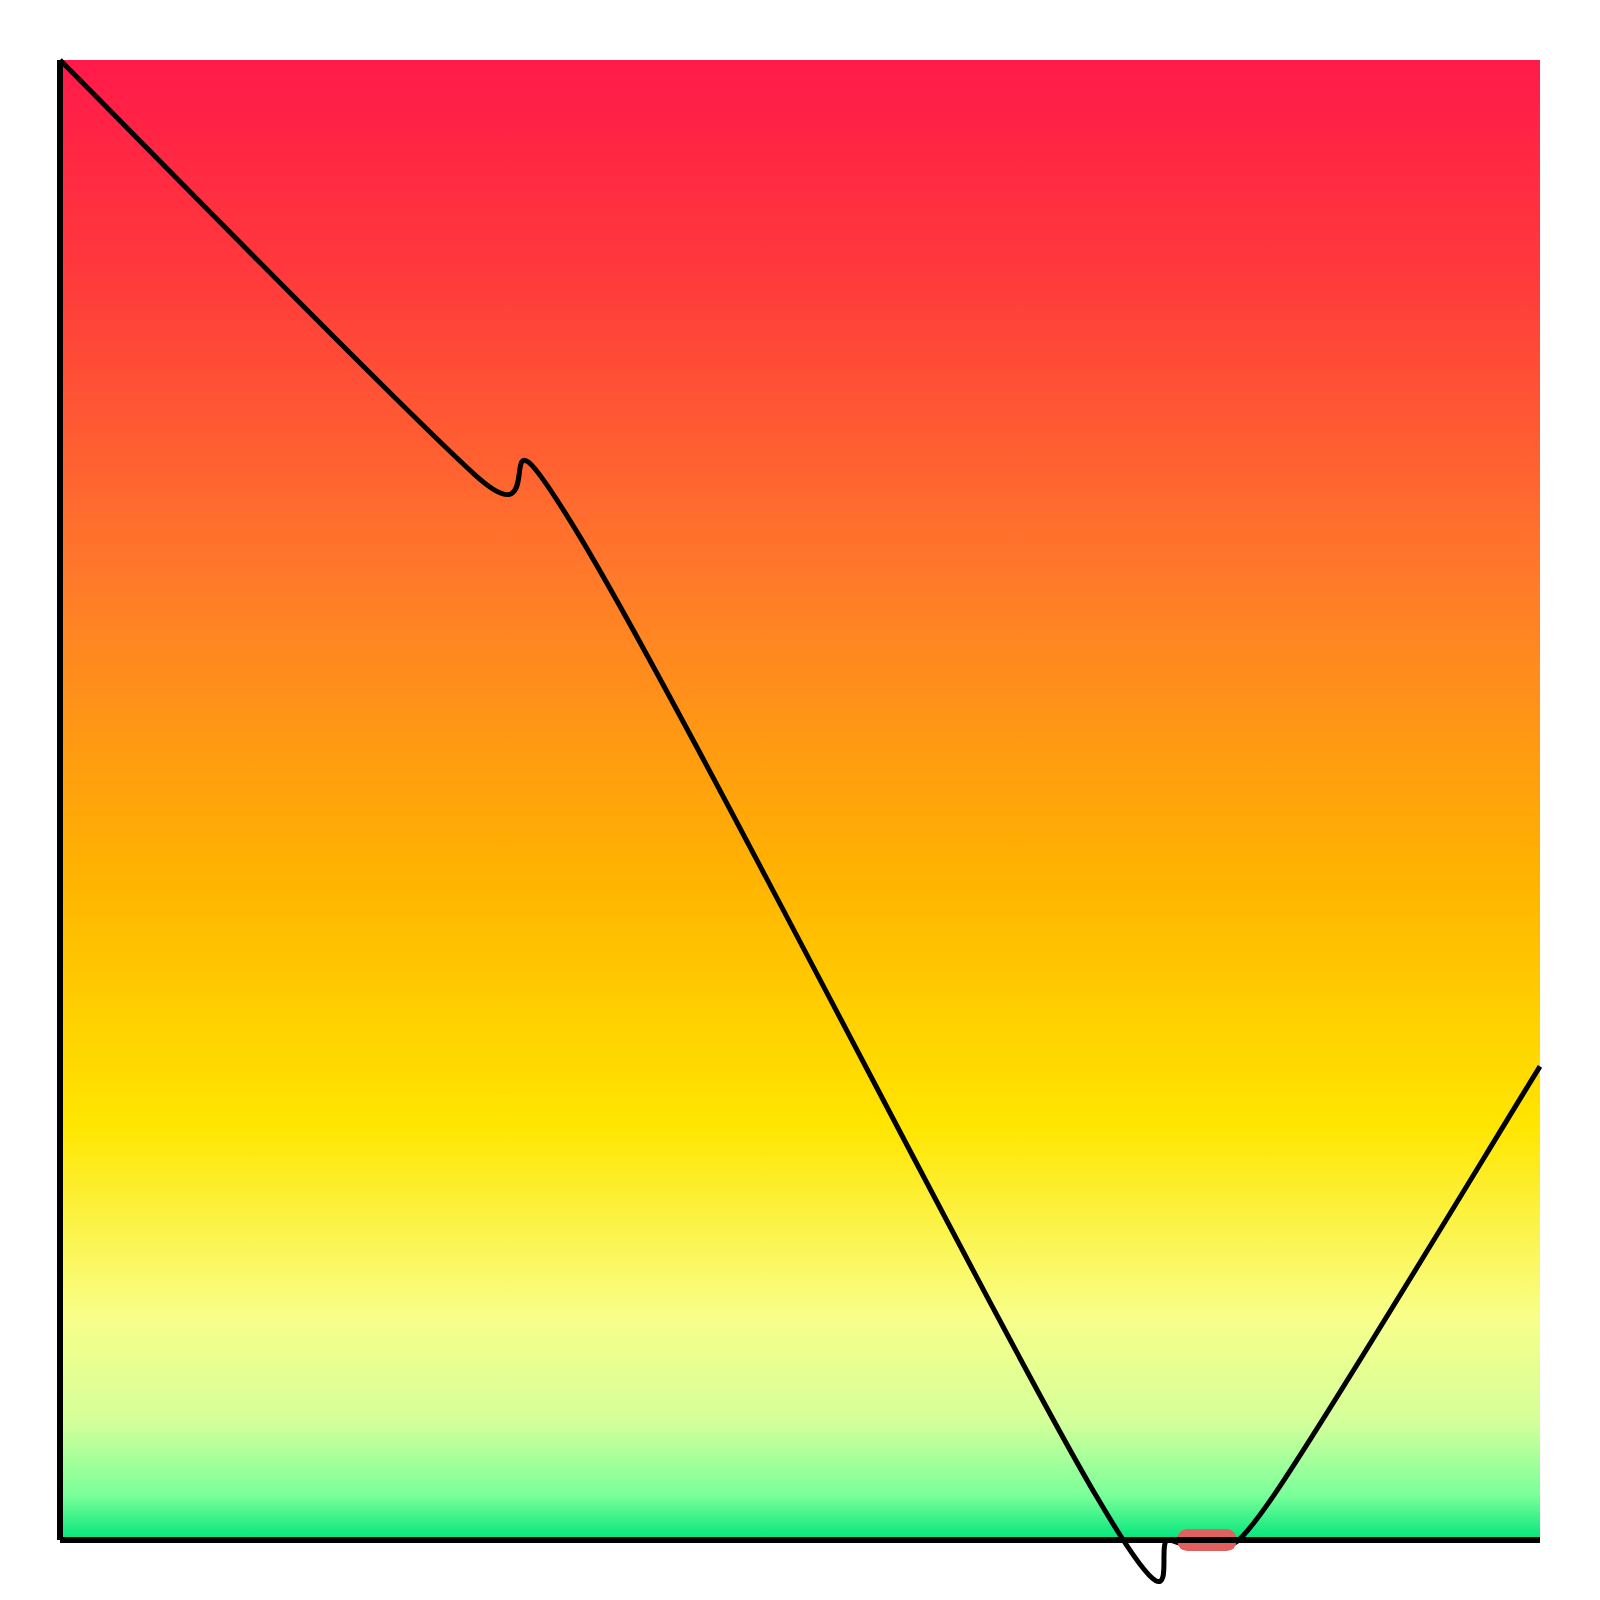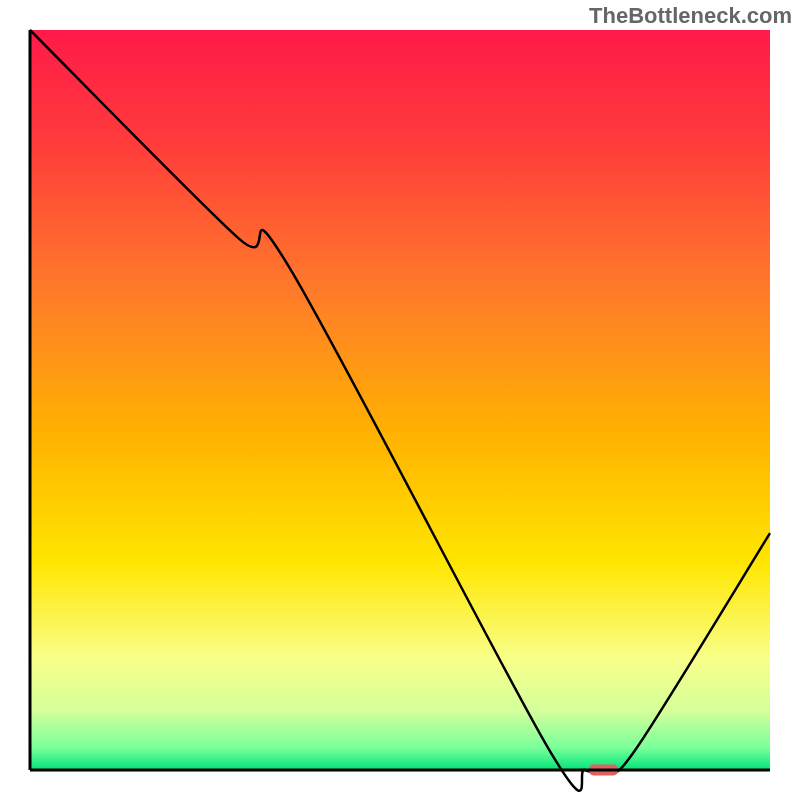--- a/index.html
+++ b/index.html
@@ -26,21 +26,20 @@
     z-index: 10;
   }
   svg {
     display: block;
   }
 </style>
 </head>
 <body>
 
 <div class="chart-container">
-  <div class="watermark">TheBottleneck.com</div>
   <svg id="chart-svg" width="800" height="800">
     <defs>
       <linearGradient id="bg-grad" x1="0" y1="0" x2="0" y2="1">
           <stop offset="0%" stop-color="#ff1a4a"></stop>
           <stop offset="15%" stop-color="#ff3b3b"></stop>
           <stop offset="35%" stop-color="#ff7a2a"></stop>
           <stop offset="55.00000000000001%" stop-color="#ffb300"></stop>
           <stop offset="72%" stop-color="#ffe600"></stop>
           <stop offset="85%" stop-color="#f8ff8a"></stop>
           <stop offset="92%" stop-color="#d4ff9a"></stop>

